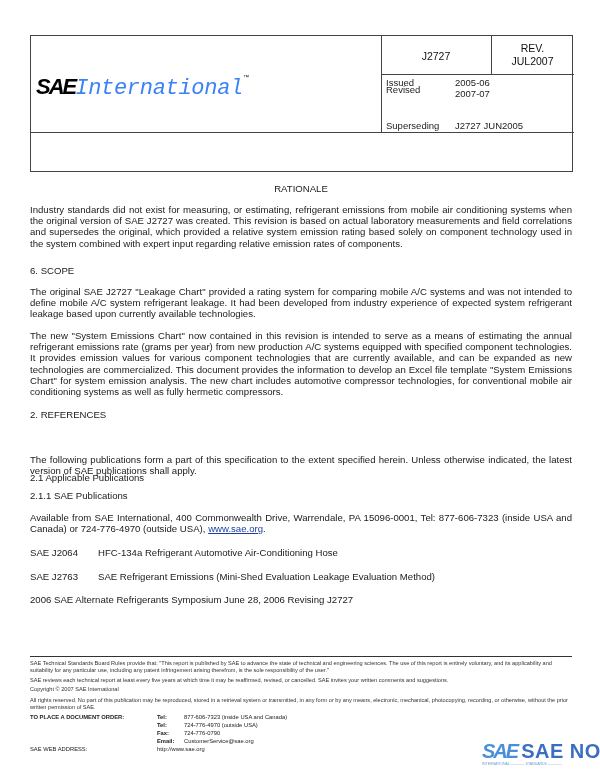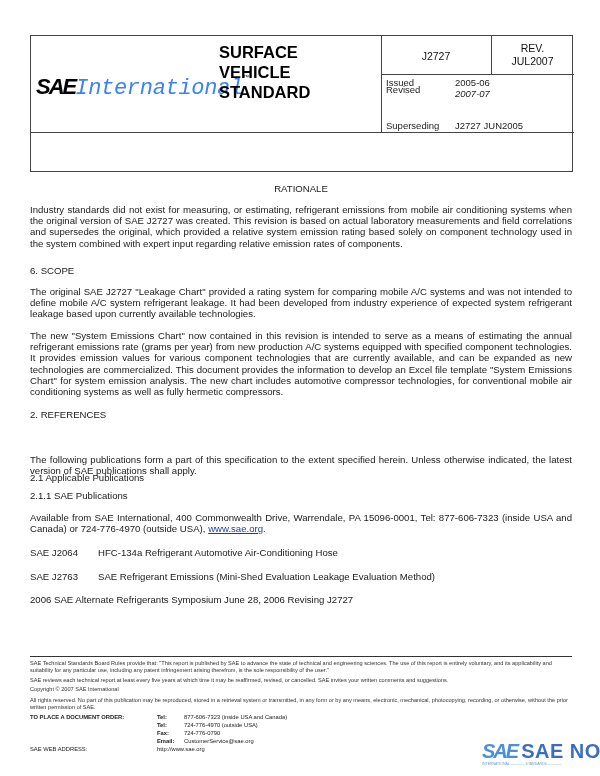--- a/index.html
+++ b/index.html
@@ -38,41 +38,36 @@
   .norm .name { font-weight:bold; font-size:20px; color:#3a6fc0; margin-left:4px; letter-spacing:0.5px; }
   .norm .sub { position:absolute; left:0; top:22px; font-size:3.5px; color:#6b9ad4; white-space:nowrap; }
 </style>
 </head>
 <body>
 
 <div class="hdr">
   <div class="logo">
     <span class="sae">SAE</span><span class="intl">International</span><span class="tm">™</span>
   </div>
-  <div class="svs">
-    <div>SURFACE</div>
-    <div>VEHICLE</div>
-    <div>STANDARD</div>
-  </div>
 
   <div class="vline" style="left:350px;top:0;height:96px;"></div>
   <div class="vline" style="left:460px;top:0;height:38px;"></div>
   <div class="hline" style="left:350px;top:38px;width:193px;"></div>
   <div class="hline" style="left:0;top:96px;width:543px;"></div>
 
   <div class="docno">J2727</div>
   <div class="rev">
     <div>REV.</div>
     <div>JUL2007</div>
   </div>
 
   <div class="meta" style="left:355px;top:41px;">Issued</div>
   <div class="meta" style="left:424px;top:41px;">2005-06</div>
   <div class="meta" style="left:355px;top:48px;">Revised</div>
-  <div class="meta" style="left:424px;top:52px;font-style:italic;">2007-07</div>
+  <div class="meta" style="left:424px;top:52px;">2007-07</div>
   <div class="meta" style="left:355px;top:84px;">Superseding</div>
   <div class="meta" style="left:424px;top:84px;">J2727 JUN2005</div>
 
 </div>
 
 <div class="body-text center" style="top:183px;">RATIONALE</div>
 <div class="body-text" style="top:204px;">Industry standards did not exist for measuring, or estimating, refrigerant emissions from mobile air conditioning systems when the original version of SAE J2727 was created.  This revision is based on actual laboratory measurements and field correlations and supersedes the original, which provided a relative system emission rating based solely on component technology used in the system combined with expert input regarding relative emission rates of components.</div>
 
 <div class="heading" style="left:30px;top:265px;">6.   SCOPE</div>
 <div class="body-text" style="top:286px;">The original SAE J2727 "Leakage Chart" provided a rating system for comparing mobile A/C systems and was not intended to define mobile A/C system refrigerant leakage. It had been developed from industry experience of expected system refrigerant leakage based upon currently available technologies.</div>

